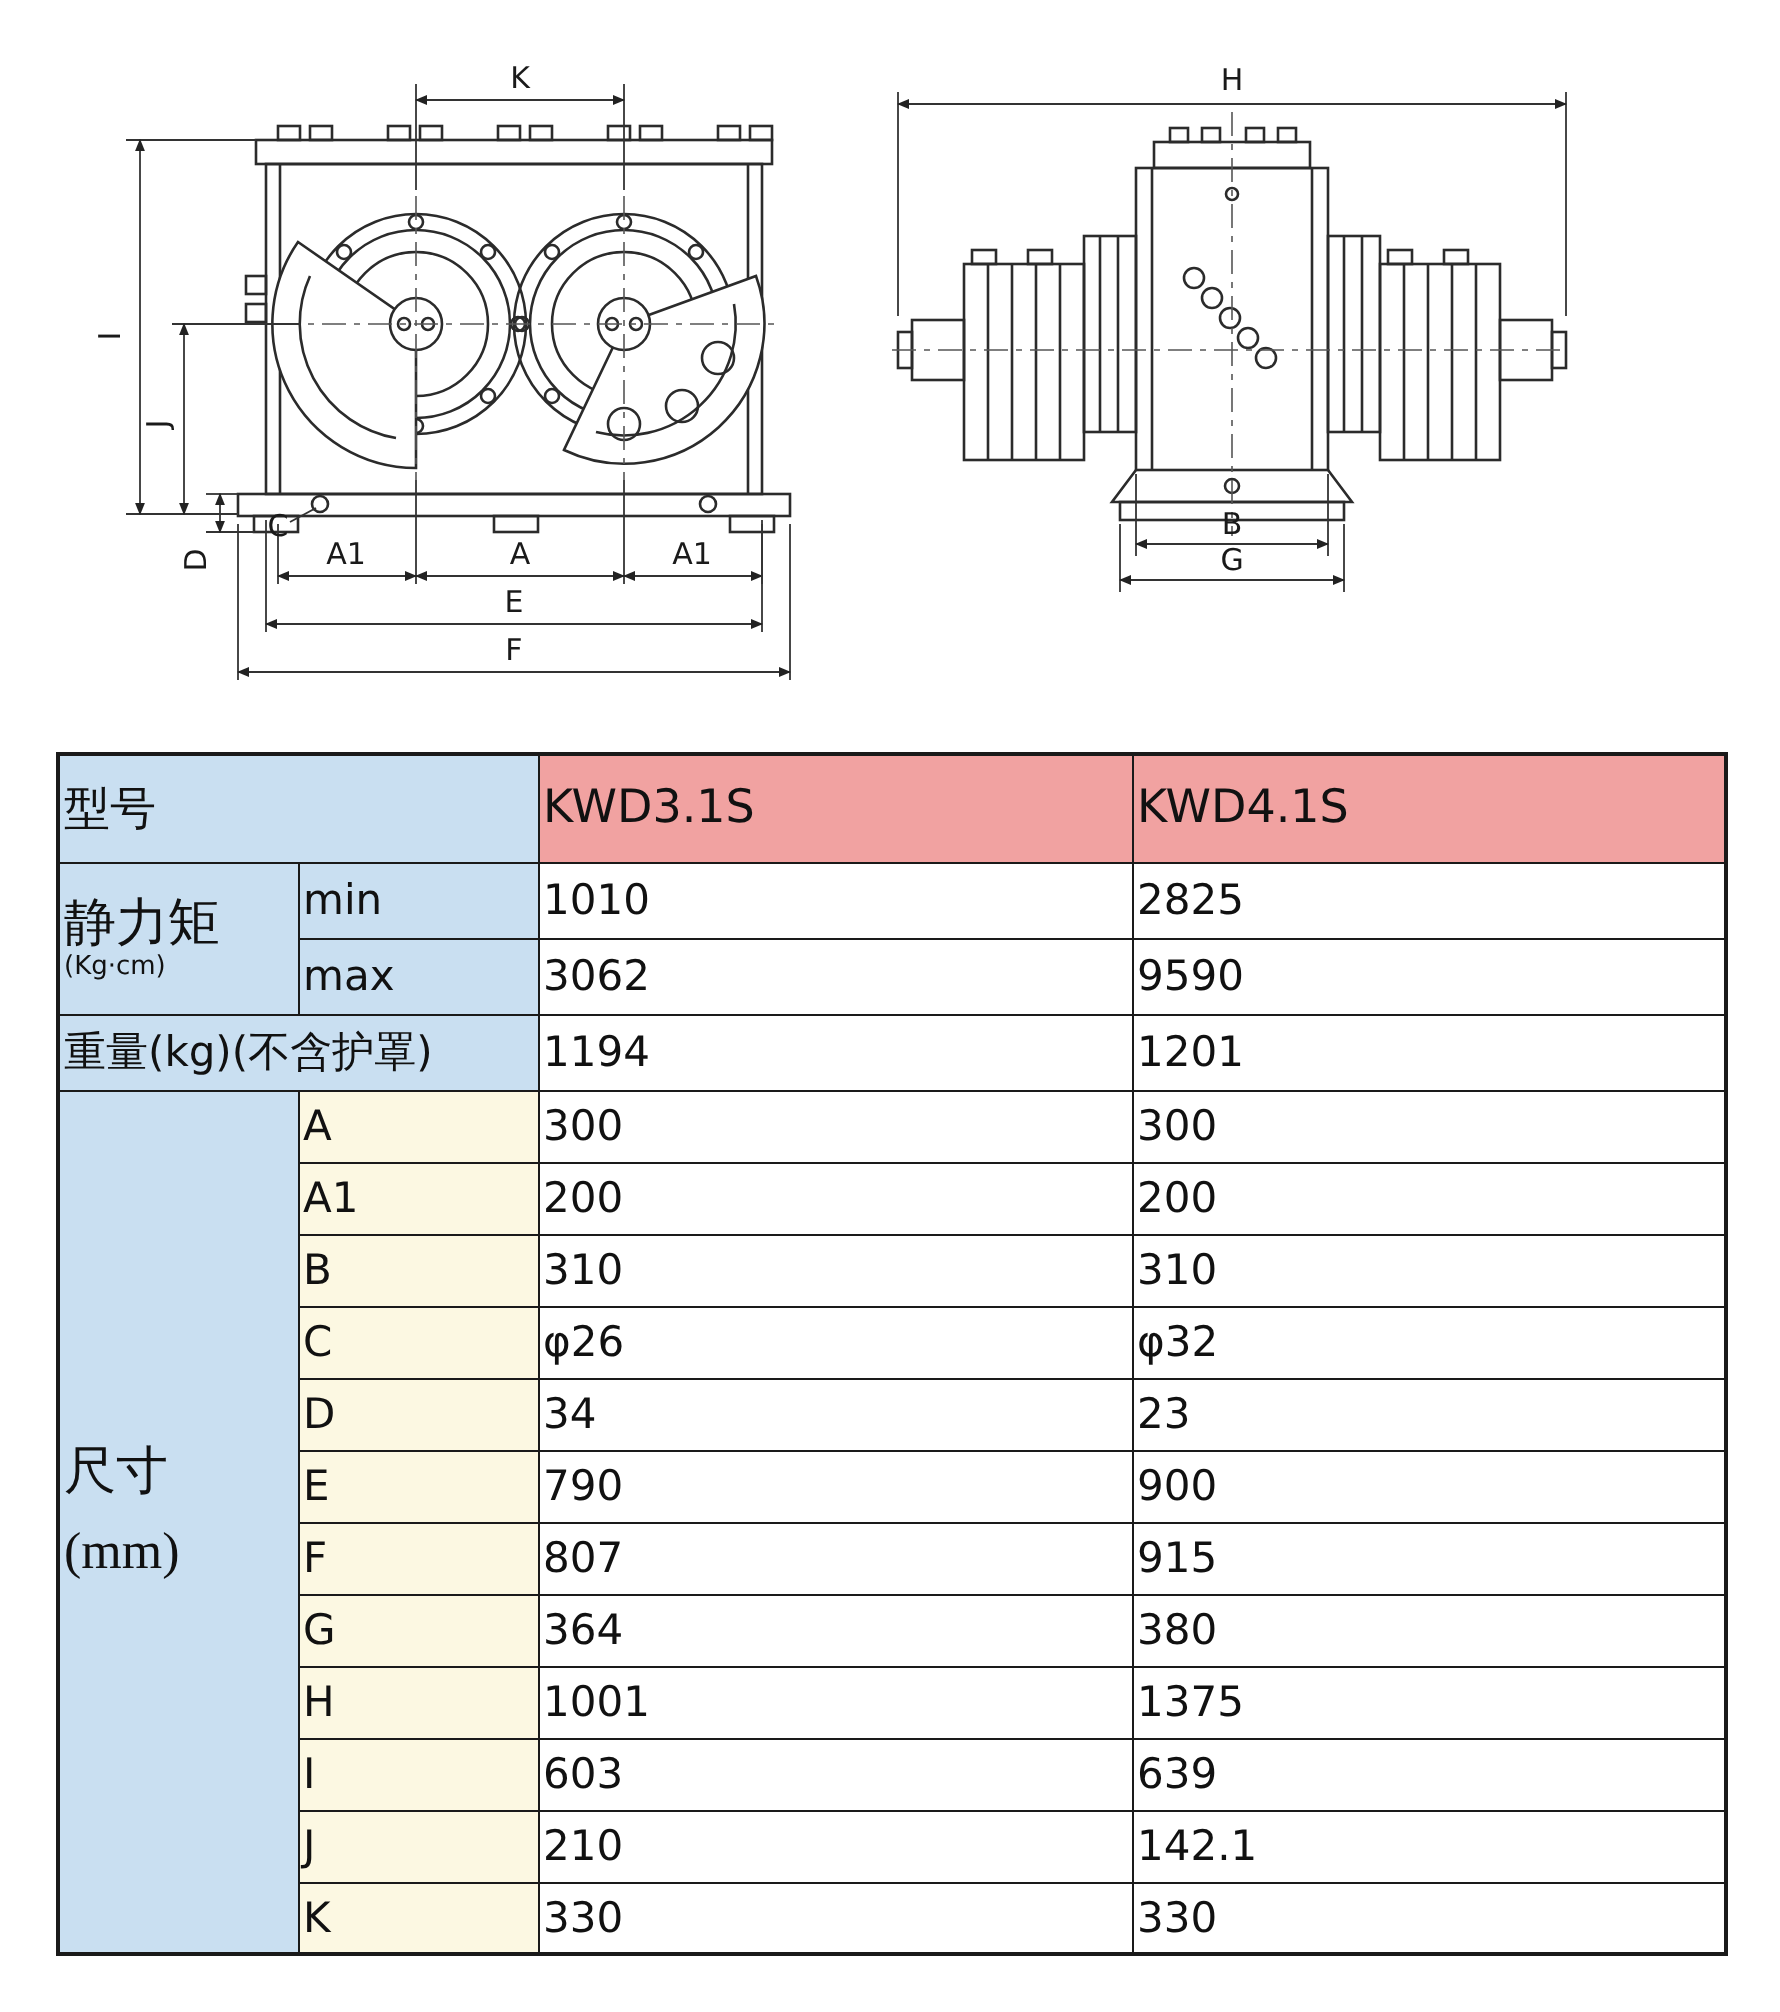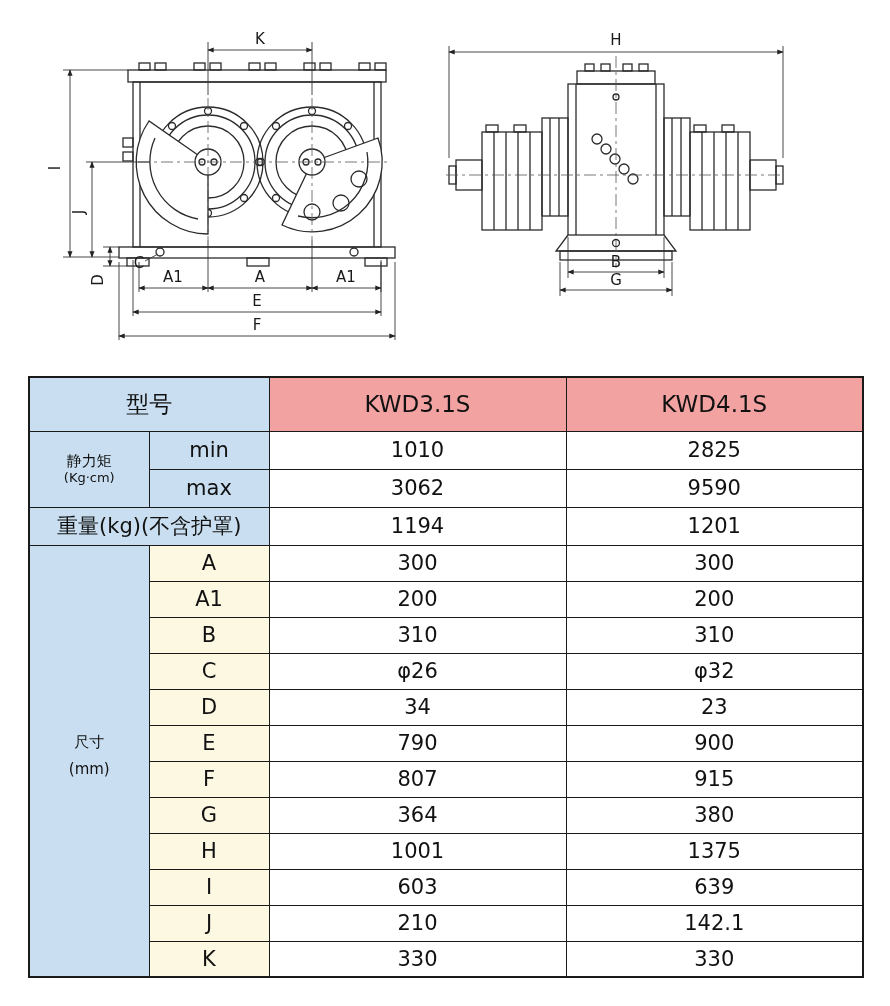--- a/index.html
+++ b/index.html
@@ -16,34 +16,34 @@
   }
   table.spec {
     border-collapse:collapse;
     table-layout:fixed;
     width:834px;
     margin:8px 0 0 28px;
     border:2px solid var(--border,#1a1a1a);
   }
   table.spec td {
     border:1px solid var(--border,#1a1a1a);
-    text-align:center;
+    text-align:left;
     vertical-align:middle;
     font-size:21px;
     padding:0 2px;
     height:36px;
     overflow:hidden;
     white-space:nowrap;
   }
   tr.hdr td { height:54px; font-size:23px; }
   tr.mid td { height:38px; }
   .blue   { background:var(--blue,#c9dff1); }
   .pink   { background:var(--pink,#f1a2a1); }
   .yellow { background:var(--yellow,#fcf8e2); }
-  .grp-label { font-size:15px; line-height:1.15; }
+  .grp-label { font-size:26px; line-height:1.15;font-family:Liberation Serif, serif; }
   .grp-unit  { font-size:13px; }
   .dim-group .grp-label { margin-bottom:10px; }
 </style>
 </head>
 <body>
 
 <svg class="drawings" width="890" height="368" viewBox="0 0 890 368">
   <defs>
     <marker id="arr" viewBox="0 0 10 10" refX="9" refY="5" markerWidth="7" markerHeight="7" orient="auto-start-reverse">
       <path d="M0,1 L10,5 L0,9 z" fill="#222"></path>

